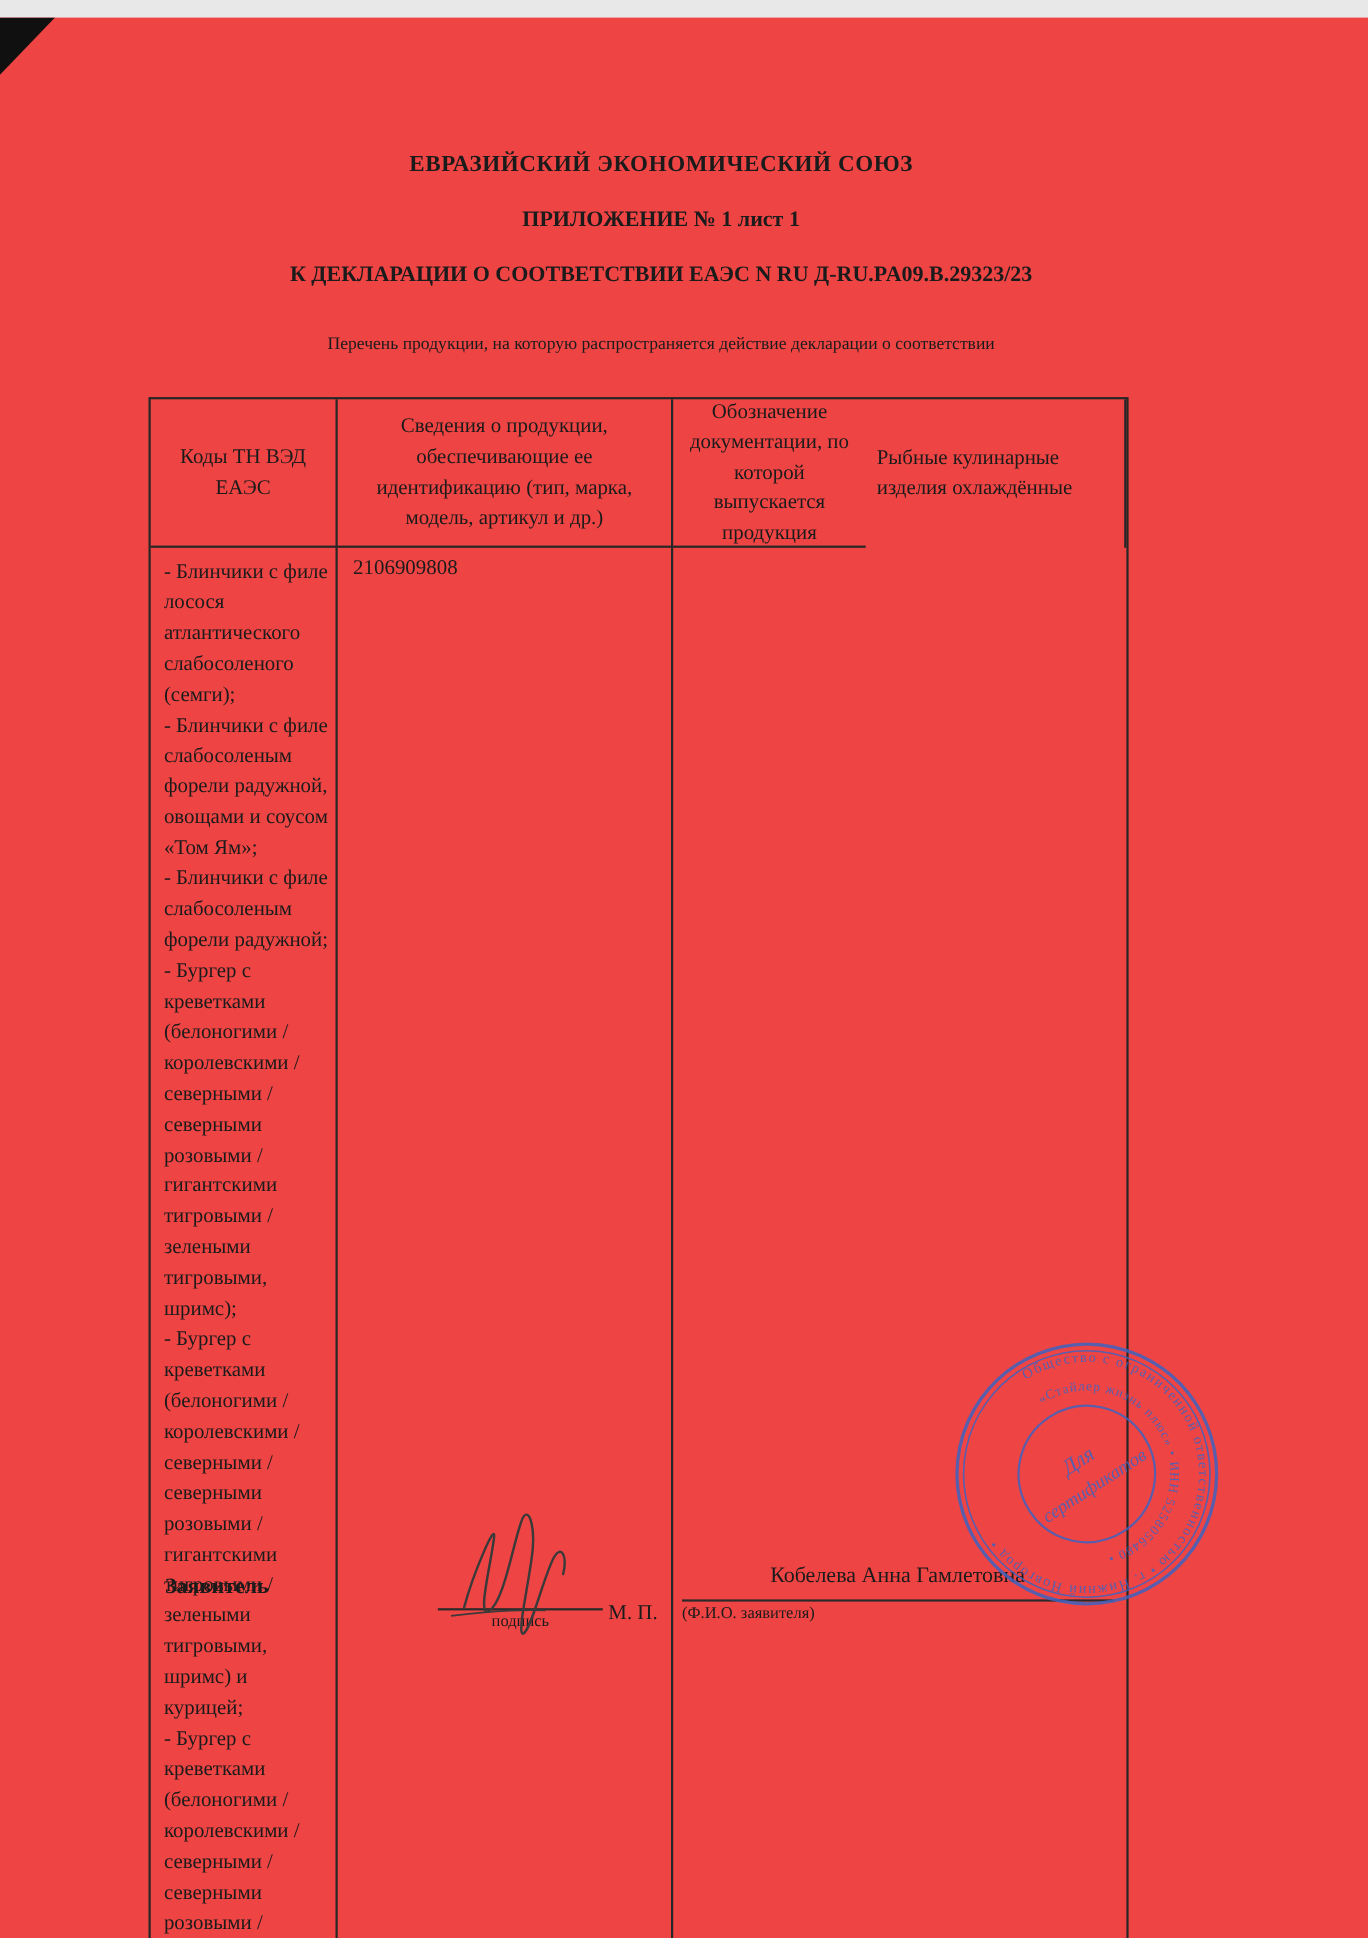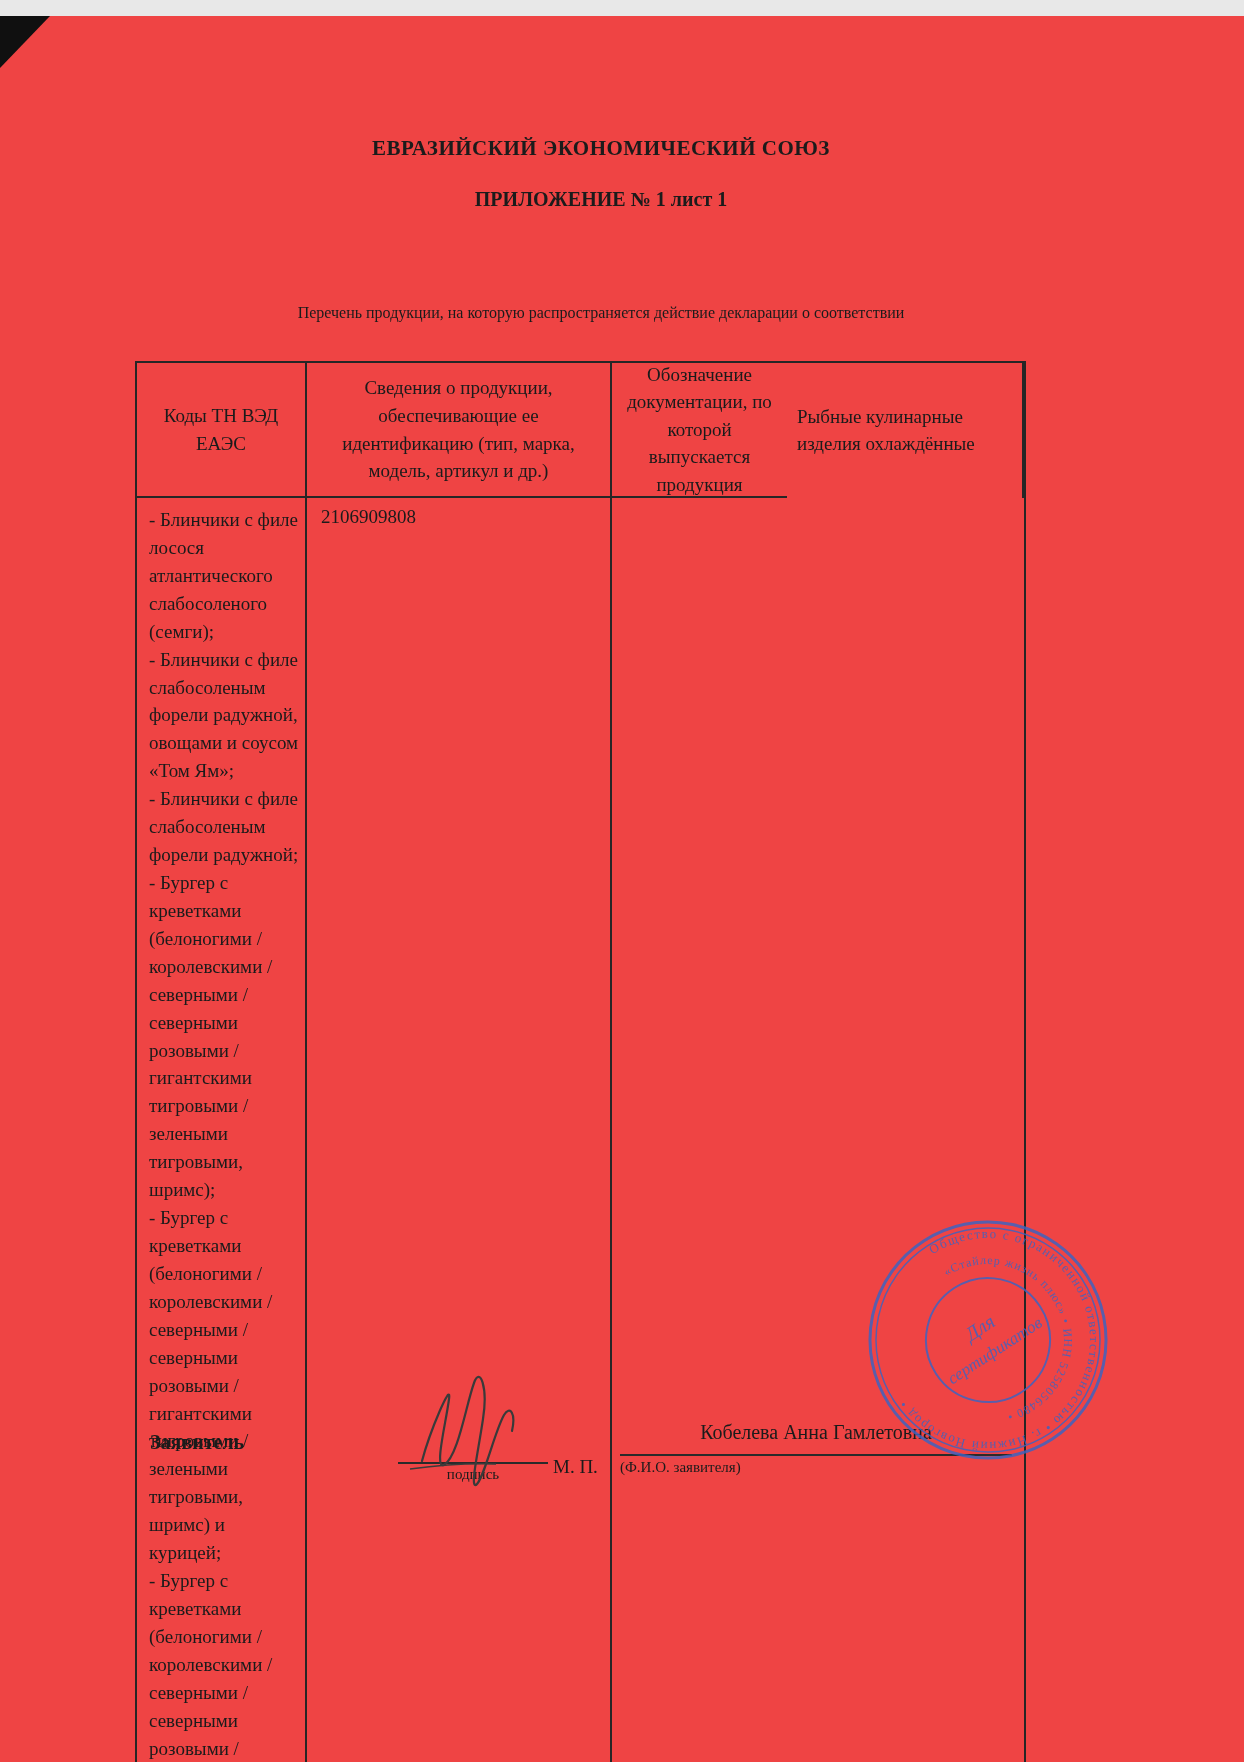--- a/index.html
+++ b/index.html
@@ -70,20 +70,21 @@
 
 <div class="page">
 
   <div class="corner-tl"></div>
   <div class="corner-tr"></div>
   <div class="edge-right"></div>
   <div class="edge-bottom"></div>
 
   <div class="titles t1">ЕВРАЗИЙСКИЙ ЭКОНОМИЧЕСКИЙ СОЮЗ</div>
   <div class="titles t2">ПРИЛОЖЕНИЕ № 1 лист 1</div>
+  <div class="titles t3">К ДЕКЛАРАЦИИ О СООТВЕТСТВИИ ЕАЭС N RU Д-RU.PA09.B.29323/23</div>
   <div class="titles intro">Перечень продукции, на которую распространяется действие декларации о соответствии</div>
 
   <div class="doc-table">
     <div class="cell hcell">Коды ТН ВЭД ЕАЭС</div>
     <div class="cell hcell">Сведения о продукции, обеспечивающие ее идентификацию (тип, марка, модель, артикул и др.)</div>
     <div class="cell hcell last-col">Обозначение документации, по которой выпускается продукция</div>
 
     <div class="cell bcell b1 last-row">
       <span>Рыбные кулинарные изделия охлаждённые</span>
     </div>

